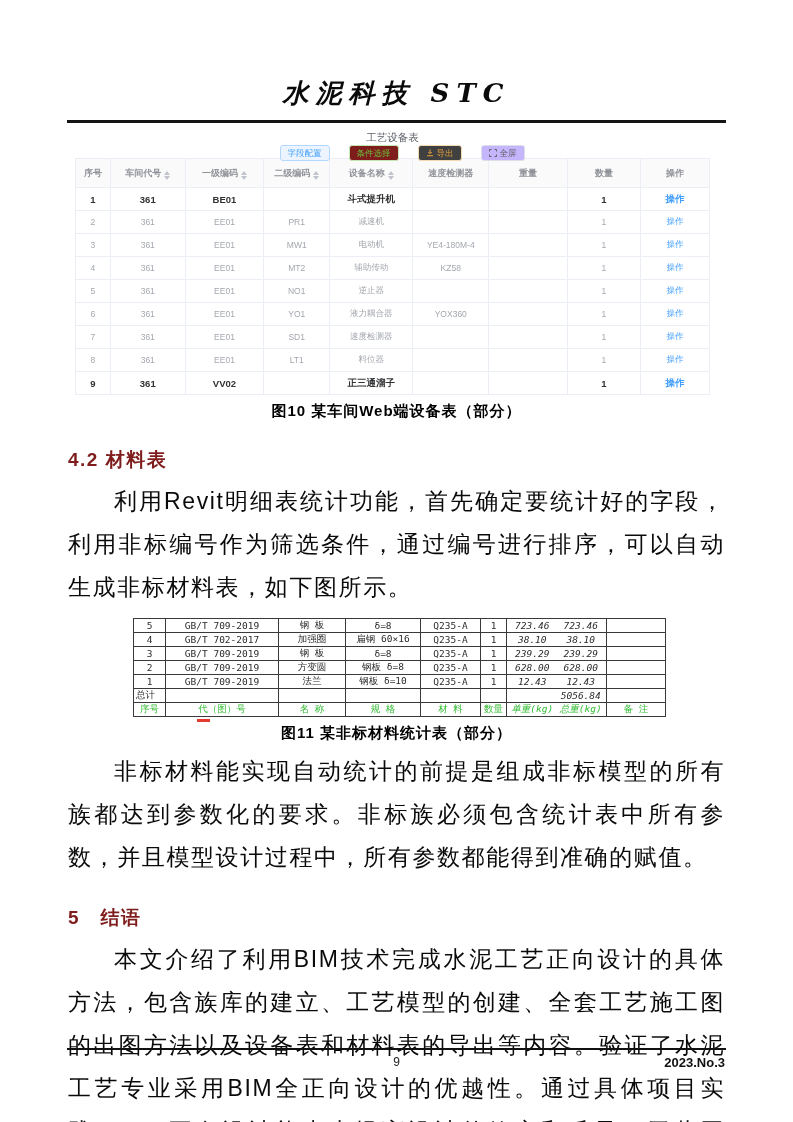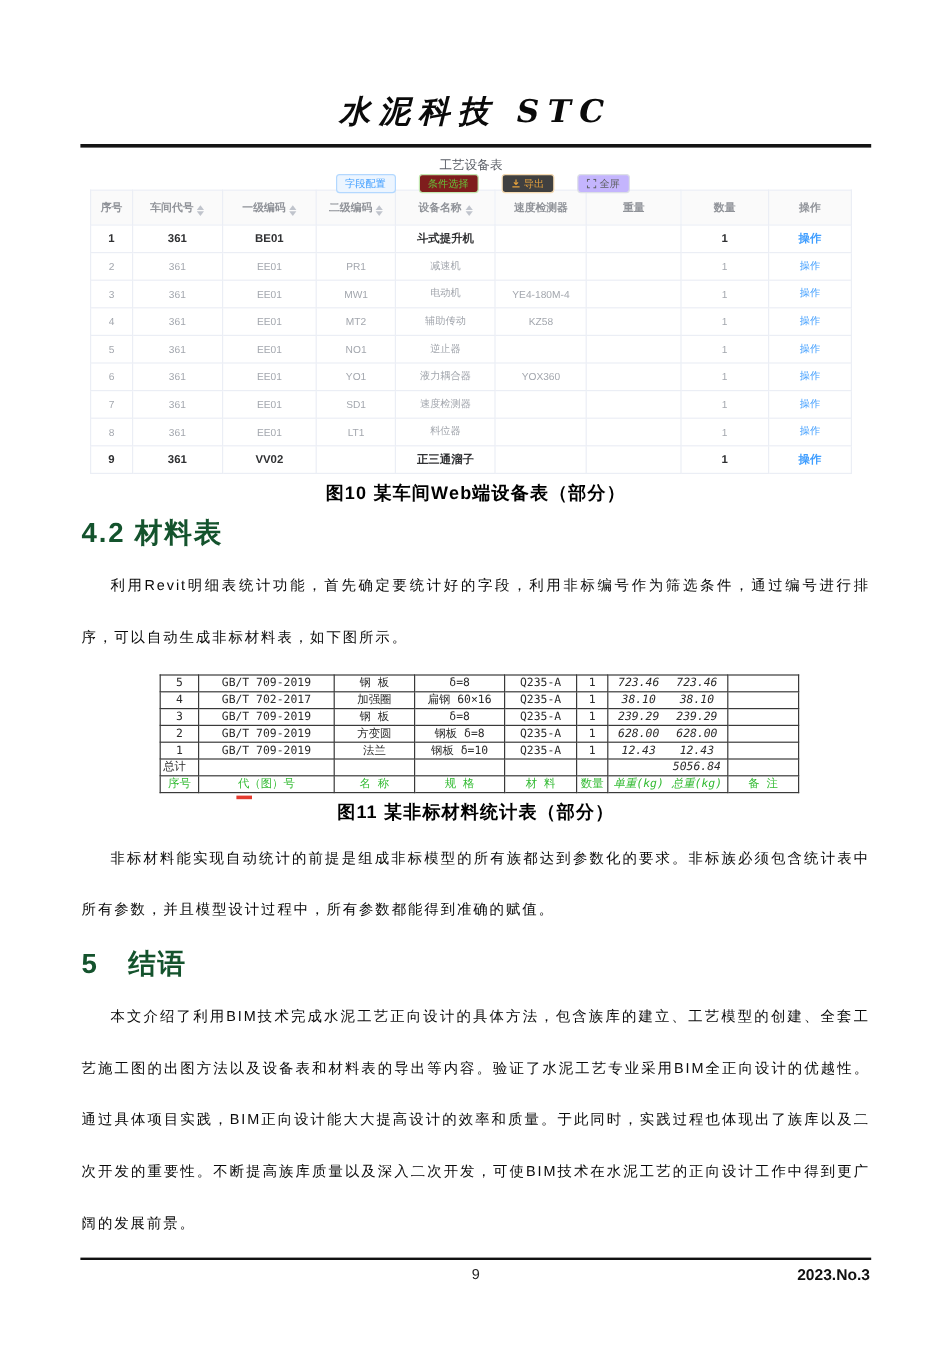--- a/index.html
+++ b/index.html
@@ -37,23 +37,23 @@
   .eq-table tbody td{height:20px;font-size:8.5px;}
   .eq-table tr.sub td{color:#a3a7ae;}
   .eq-table tr.lvl1 td{color:#303133;font-weight:700;font-size:9.5px;}
   .op-link{color:#409eff;cursor:pointer;text-decoration:none;}
   .caret{display:inline-flex;flex-direction:column;gap:1px;margin-left:3px;vertical-align:1px;}
   .caret i{display:block;width:0;height:0;border-left:3px solid transparent;border-right:3px solid transparent;}
   .caret .up{border-bottom:4px solid #c0c4cc;}
   .caret .down{border-top:4px solid #c0c4cc;}
   
   .fig-caption{margin-top:7px;text-align:center;font-size:15px;font-weight:700;letter-spacing:1px;color:#000000;}
-  .sec-h{margin:8px 68px 0 68px;font-size:23px;font-weight:700;letter-spacing:1.5px;color:#14532d;}
+  .sec-h{margin:26px 68px 0 68px;font-size:19px;font-weight:700;letter-spacing:1.5px;color:#7f1d1d;}
   .para{
-    margin:7px 68px 0 68px;font-size:12px;line-height:43px;letter-spacing:1.6px;
+    margin:7px 68px 0 68px;font-size:23px;line-height:43px;letter-spacing:1.6px;
     text-align:justify;text-indent:2em;color:#0a0a0a;
   }
   
   .mat-wrap{position:relative;margin:9px 0 0 133px;width:532px;}
   table.mat-table{
     border-collapse:collapse;width:532px;table-layout:fixed;
     font-family:"DejaVu Sans Mono",monospace;font-size:9.5px;color:#2b2b2b;
   }
   .mat-table td{border:1px solid #3a3a3a;height:13px;text-align:center;padding:0 1px;overflow:hidden;white-space:nowrap;}
   .mat-table td.wt{padding:0;}

